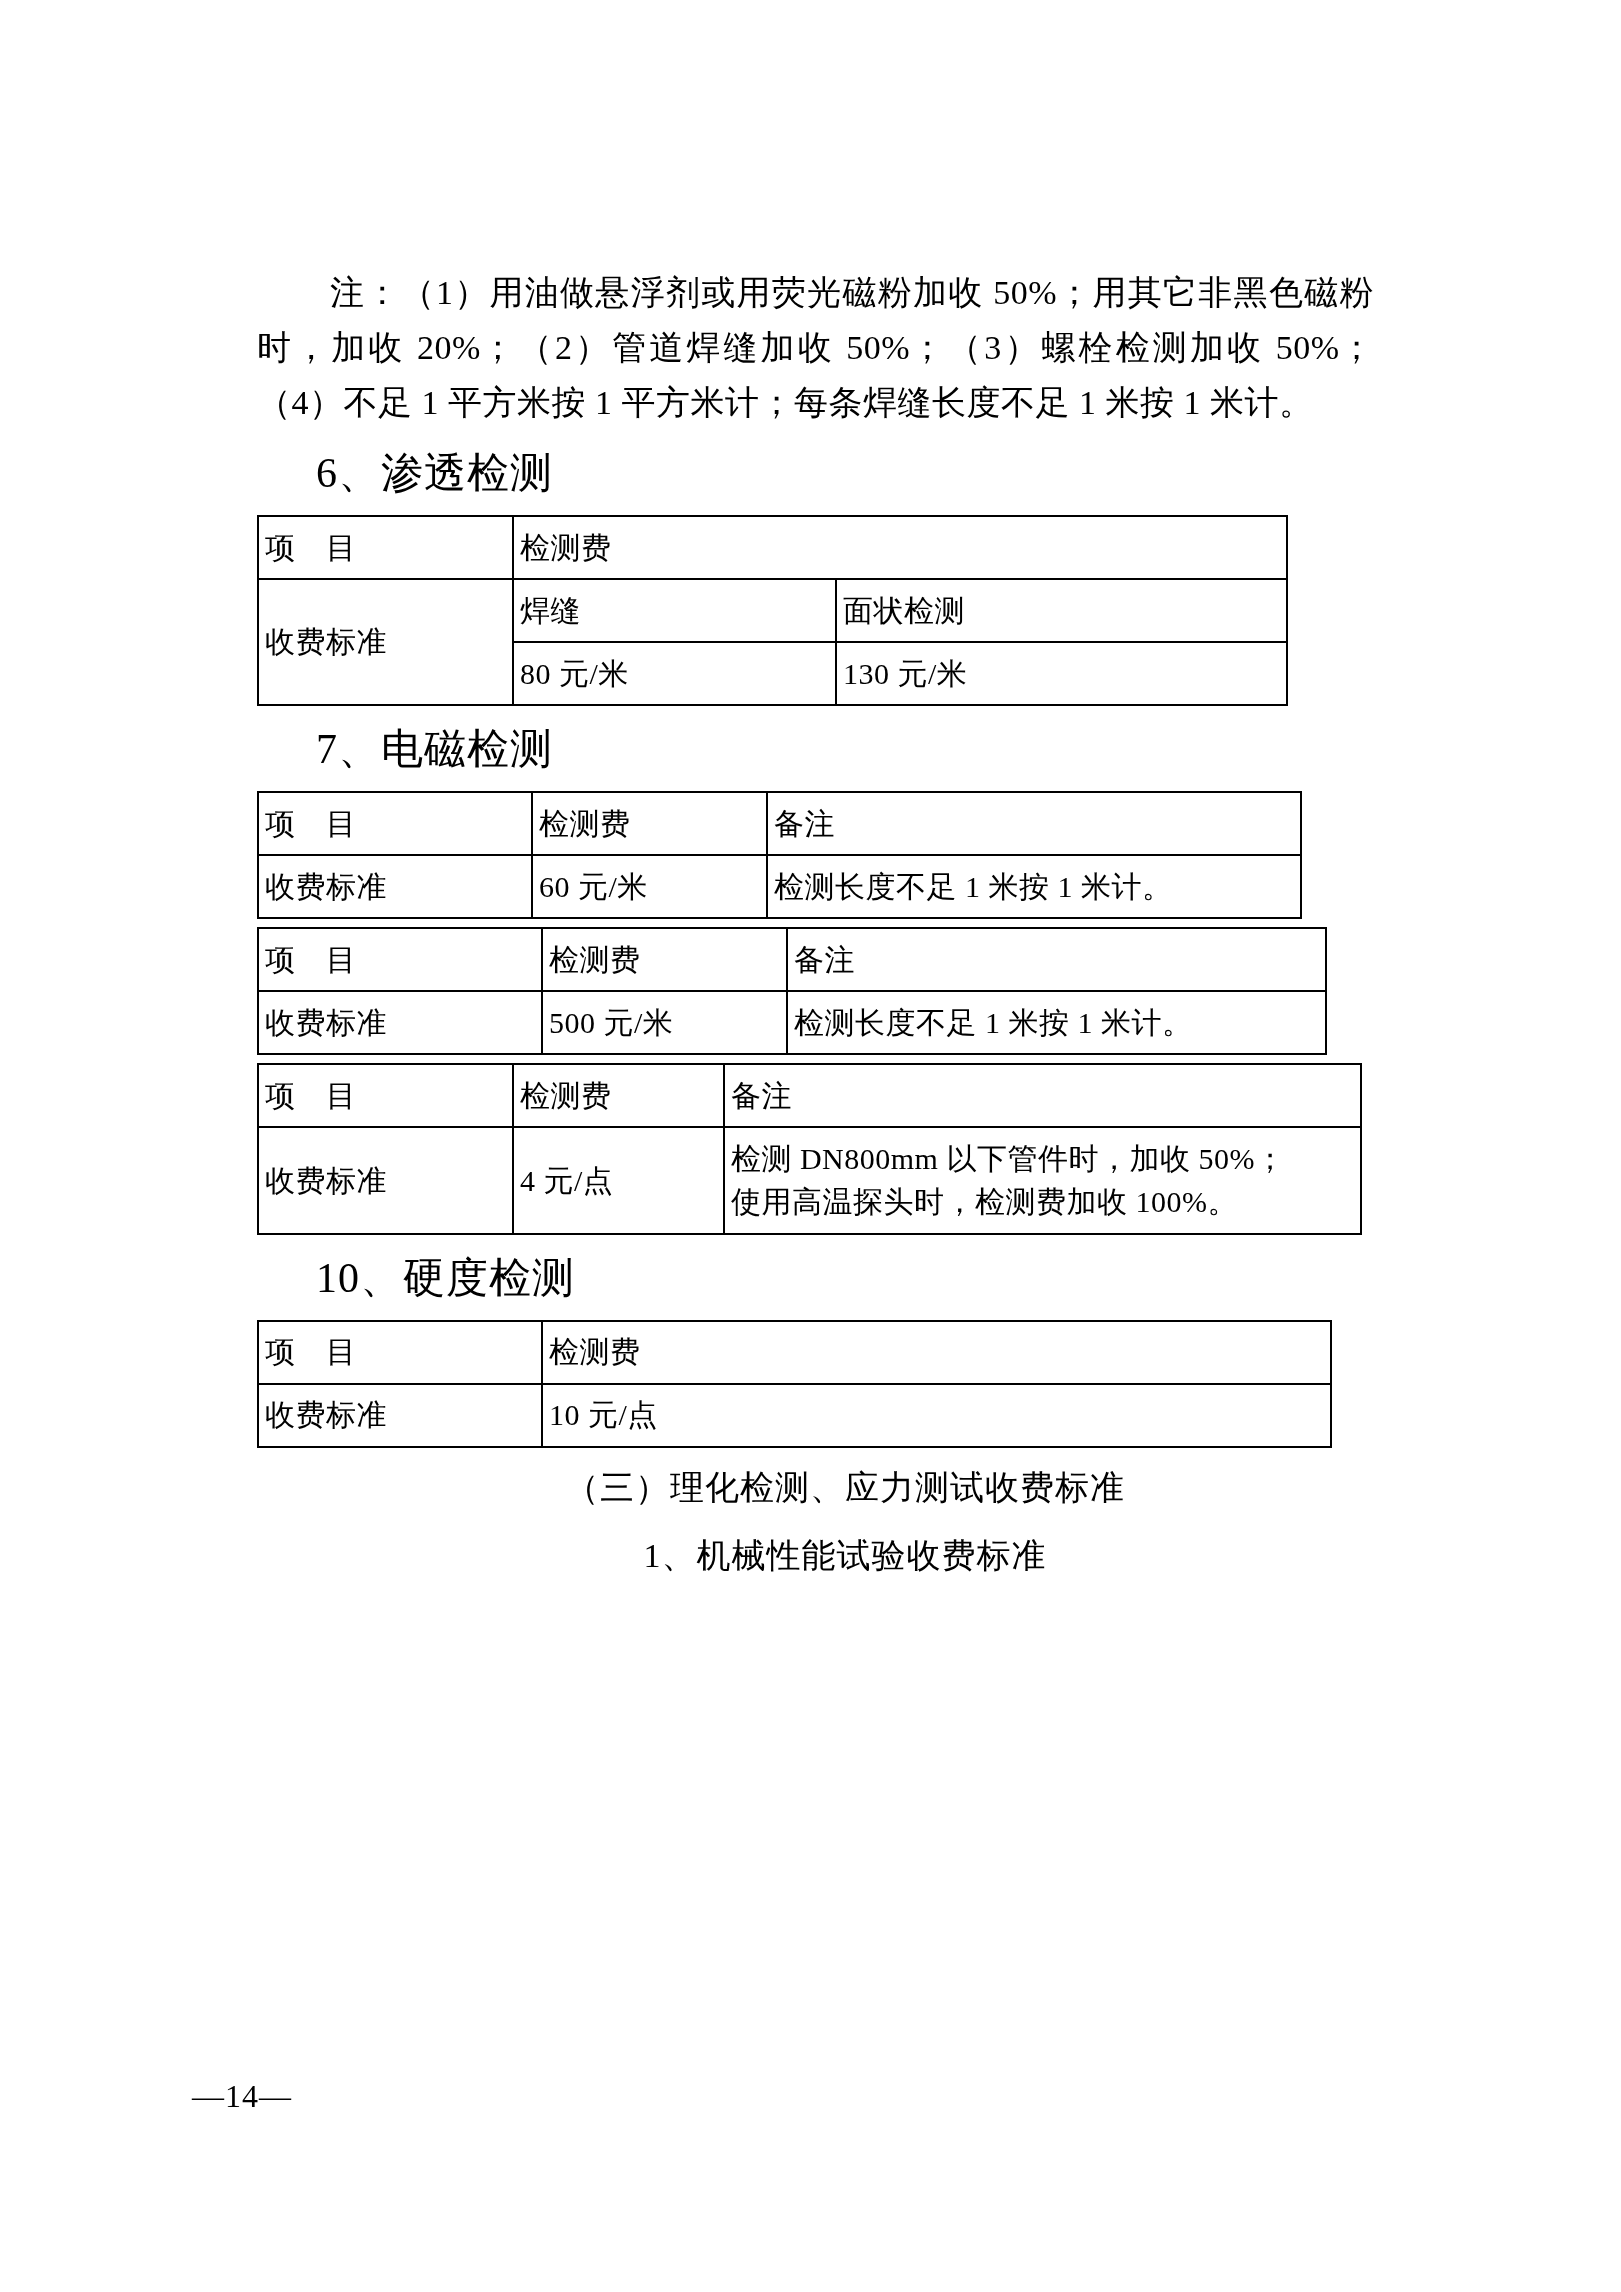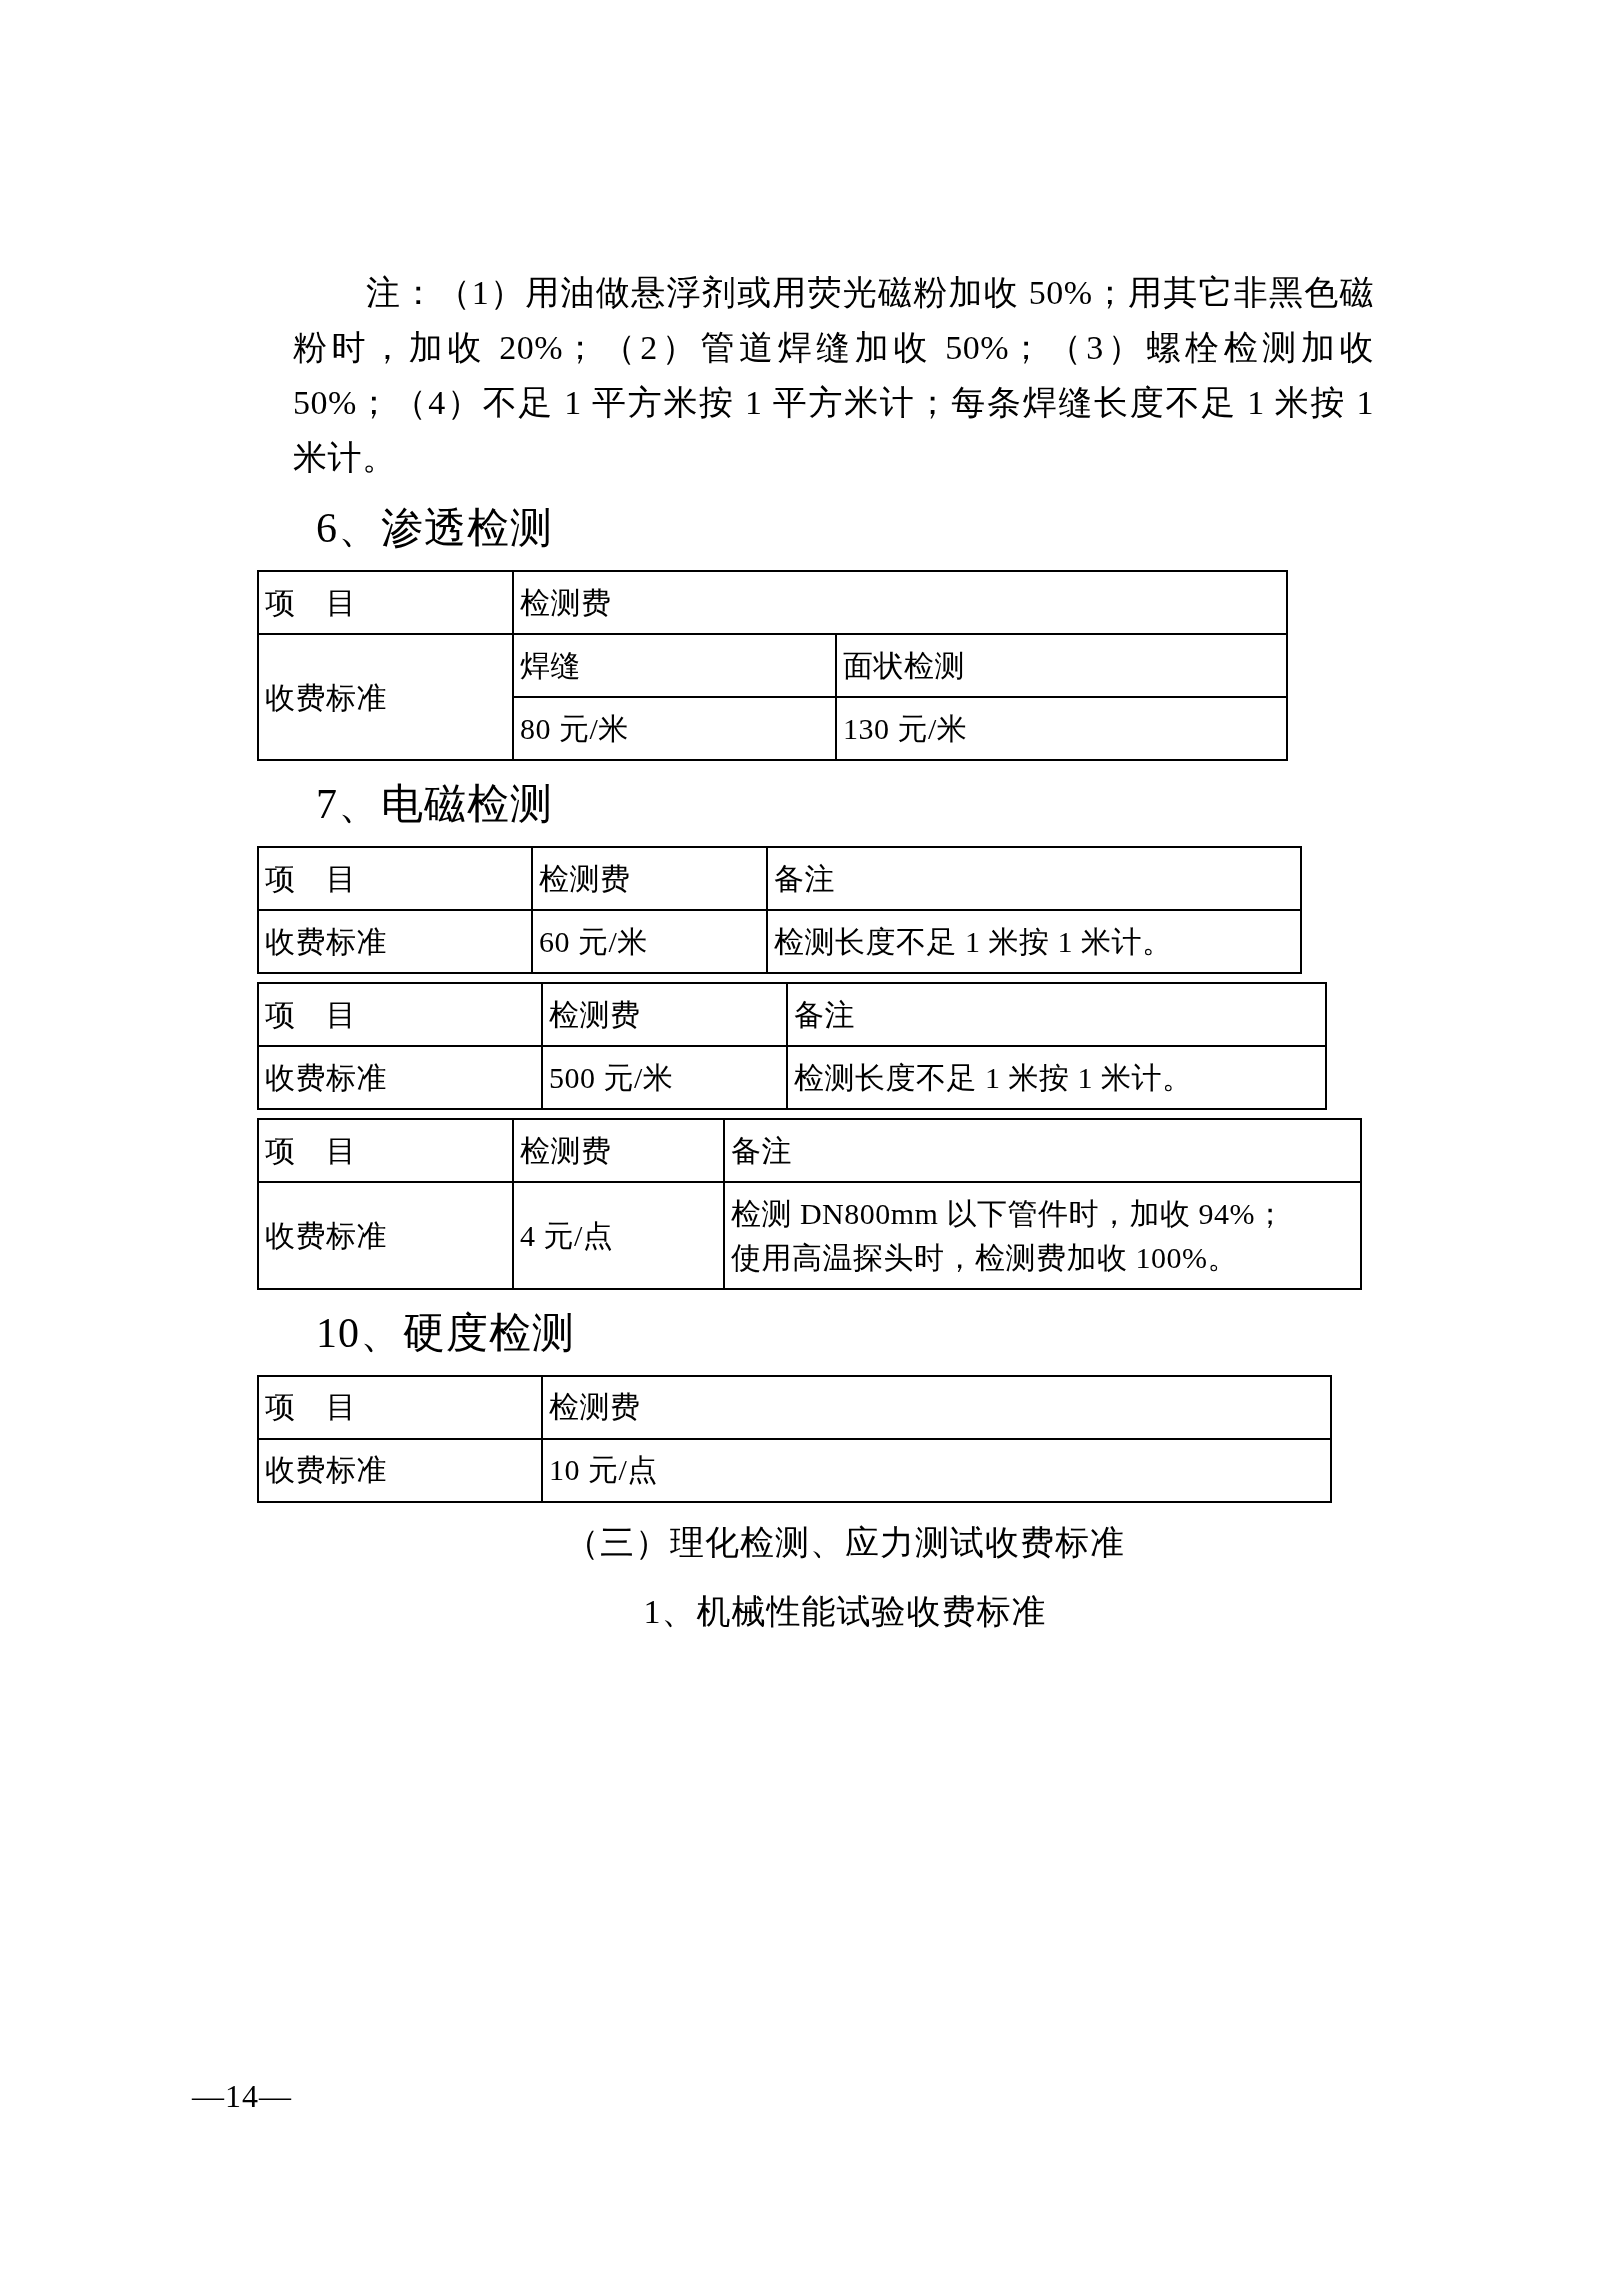--- a/index.html
+++ b/index.html
@@ -31,21 +31,20 @@
   p.para {
     margin: 0 0 5.9px 0;
     font-size: 34px;
     line-height: 1.62;
     text-align: justify;
     text-justify: inter-ideograph;
     letter-spacing: 0.5px;
   }
   p.indent {
     text-indent: 73px;
-    margin-left: 36px;
   }
   .heading {
     margin: 9.8px 0 7.8px 0;
     font-size: 42px;
     line-height: 1.6;
     text-indent: 59px;
     letter-spacing: 1px;
   }
   .heading-noind {
     margin: 13.7px 0 9.8px 0;
@@ -173,21 +172,21 @@
       <tbody>
         <tr>
           <td>项　目</td>
           <td>检测费</td>
           <td>备注</td>
         </tr>
         <tr>
           <td>收费标准</td>
           <td>4 元/点</td>
           <td class="remark-multiline">
-            <div>检测 DN800mm 以下管件时，加收 94%；</div>
+            <div>检测 DN800mm 以下管件时，加收 50%；</div>
             <div>使用高温探头时，检测费加收 100%。</div>
           </td>
         </tr>
       </tbody>
     </table>
 
     <div class="heading">10、硬度检测</div>
 
     <table class="t tbl10">
       <colgroup>

